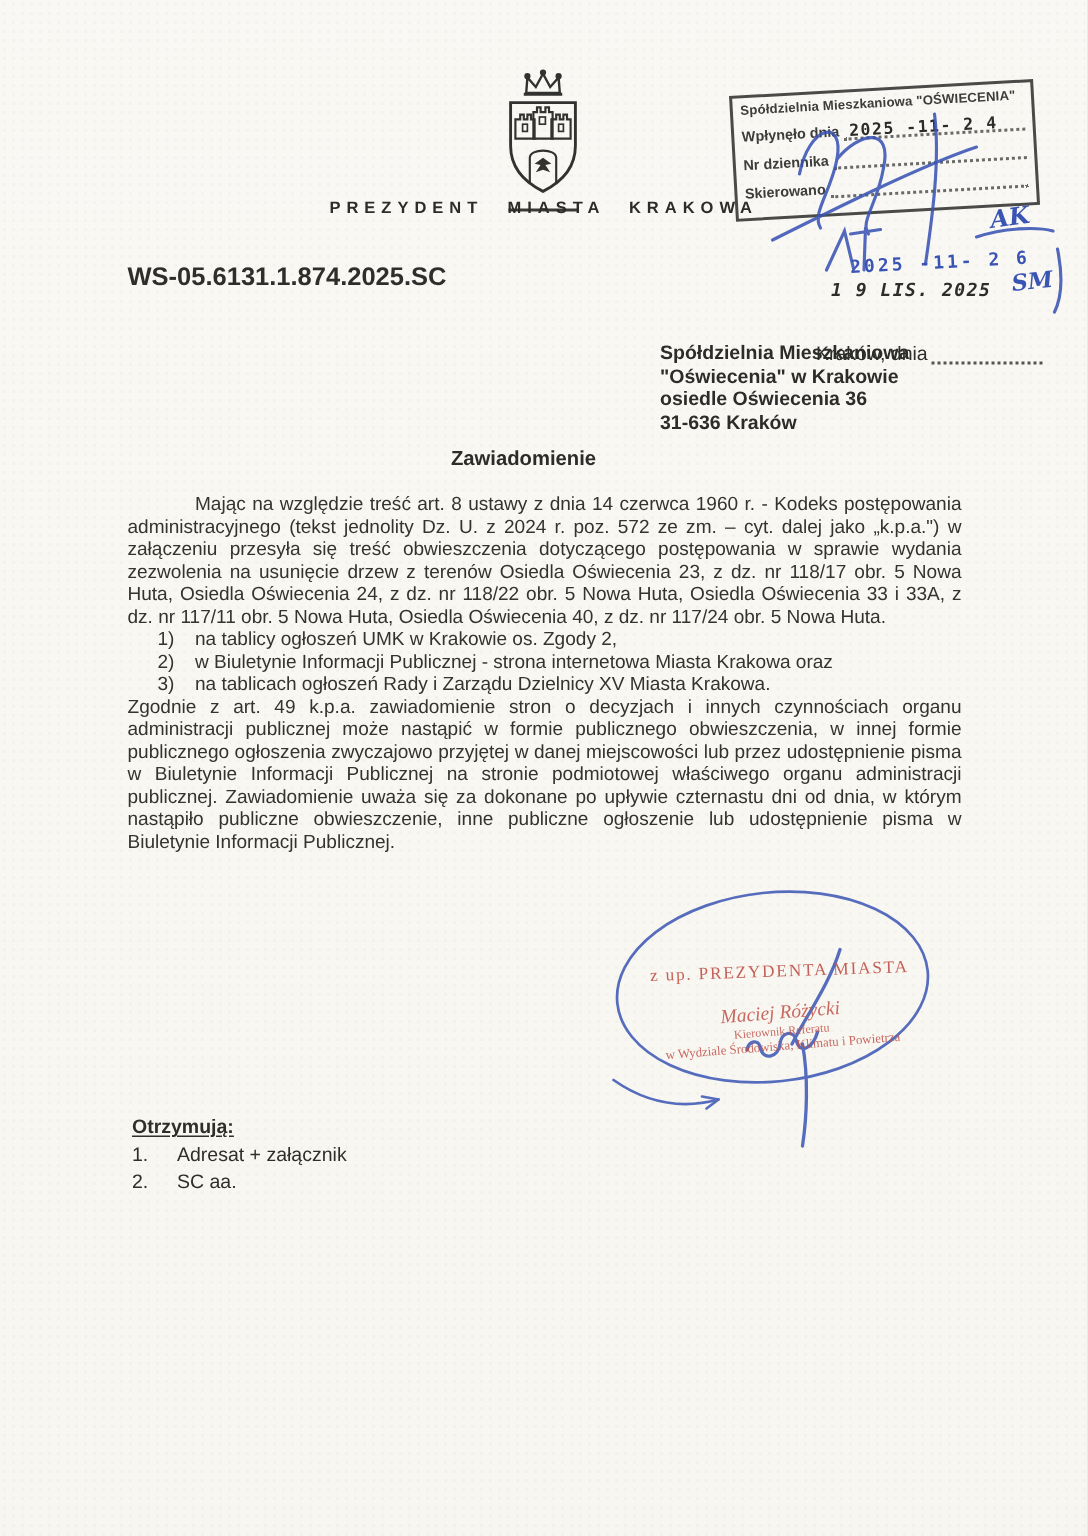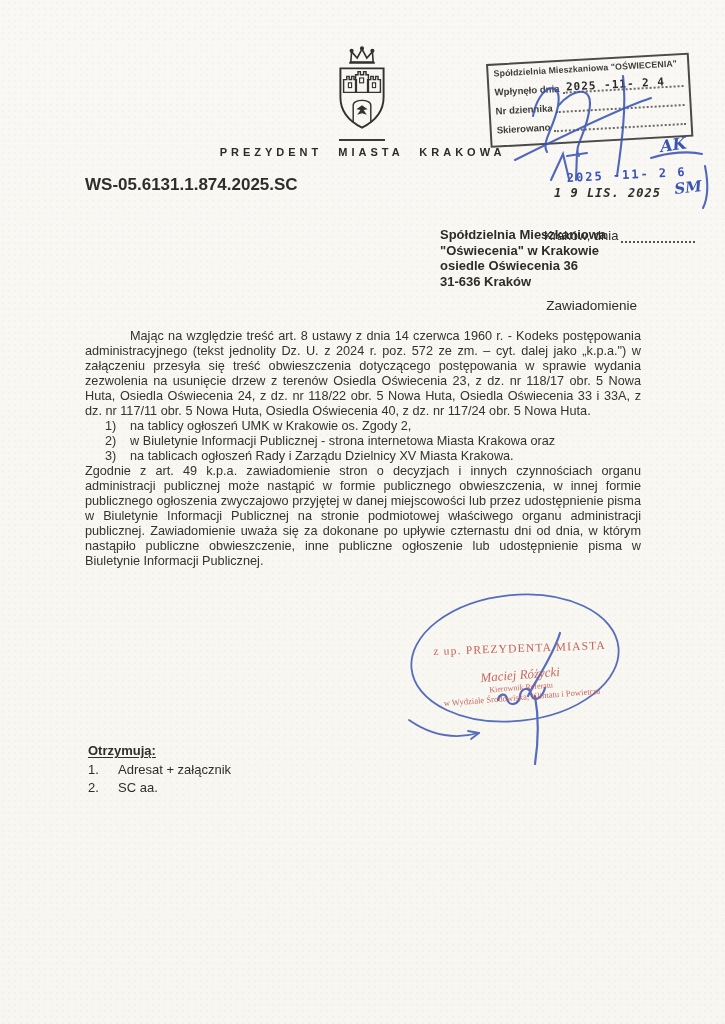--- a/index.html
+++ b/index.html
@@ -11,21 +11,21 @@
   }
   .page::before{
     content:"";position:absolute;inset:0;pointer-events:none;
     background-image:radial-gradient(rgba(120,110,90,0.035) 1px,transparent 1px);
     background-size:6px 6px;
   }
   
   .crest{position:absolute;left:318px;top:46px;width:88px;height:88px;}
   .crest-divider{position:absolute;left:339px;top:139px;width:46px;height:0;border-top:2px solid #3a3a38;}
   .org-title{
-    position:absolute;left:0;top:146px;width:725px;text-align:center;
+    position:absolute;left:0;top:133px;width:725px;text-align:center;
     font-size:11px;font-weight:700;letter-spacing:4px;word-spacing:9px;color:#2c2c2a;
   }
   
   .stampbox{
     position:absolute;left:486px;top:64px;width:203px;height:84px;
     border:2px solid #4a4a48;transform:rotate(-3.2deg);transform-origin:left top;
     padding:3px 5px 2px 5px;box-sizing:border-box;color:#3d3d3b;
   }
   .stampbox .sb-org{font-size:8.8px;font-weight:700;white-space:nowrap;letter-spacing:.1px;}
   .sb-row{display:flex;align-items:flex-end;height:19px;font-size:9.6px;font-weight:600;}
@@ -45,21 +45,21 @@
   .dateline{position:absolute;left:544px;top:196px;display:flex;align-items:flex-end;font-size:13px;color:#2e2e2c;margin-top:32px;}
   .dateline .dl-dots{display:inline-block;width:74px;border-bottom:2px dotted #55544f;height:10px;margin-left:3px;}
   .datestamp19{
     position:absolute;left:554px;top:186px;
     font-family:"DejaVu Sans Mono",monospace;font-weight:700;font-size:12px;
     letter-spacing:1px;color:#2d2d2b;white-space:nowrap;font-style:italic;
   }
   
   .recipient{position:absolute;left:440px;top:227px;font-size:13px;font-weight:700;line-height:15.5px;color:#2c2c2a;}
   
-  .doc-title{position:absolute;left:81px;top:298px;width:556px;text-align:right;font-size:13.5px;font-weight:400;color:#2c2c2a;}
+  .doc-title{position:absolute;left:71px;top:298px;width:556px;text-align:center;font-size:13.5px;font-weight:700;color:#2c2c2a;}
   .bodytext{position:absolute;left:85px;top:329px;width:556px;font-size:12.7px;line-height:15px;color:#34332f;}
   .bodytext p{margin:0;text-align:justify;}
   .p-indent{text-indent:45px;}
   .list-intro{padding-left:45px;}
   .num-list{margin:0;}
   .num-row{display:flex;padding-left:20px;}
   .num-row .nr-marker{width:25px;flex:0 0 25px;}
   .num-row .nr-text{flex:1;}
   .p2{margin-top:13px;}
   

